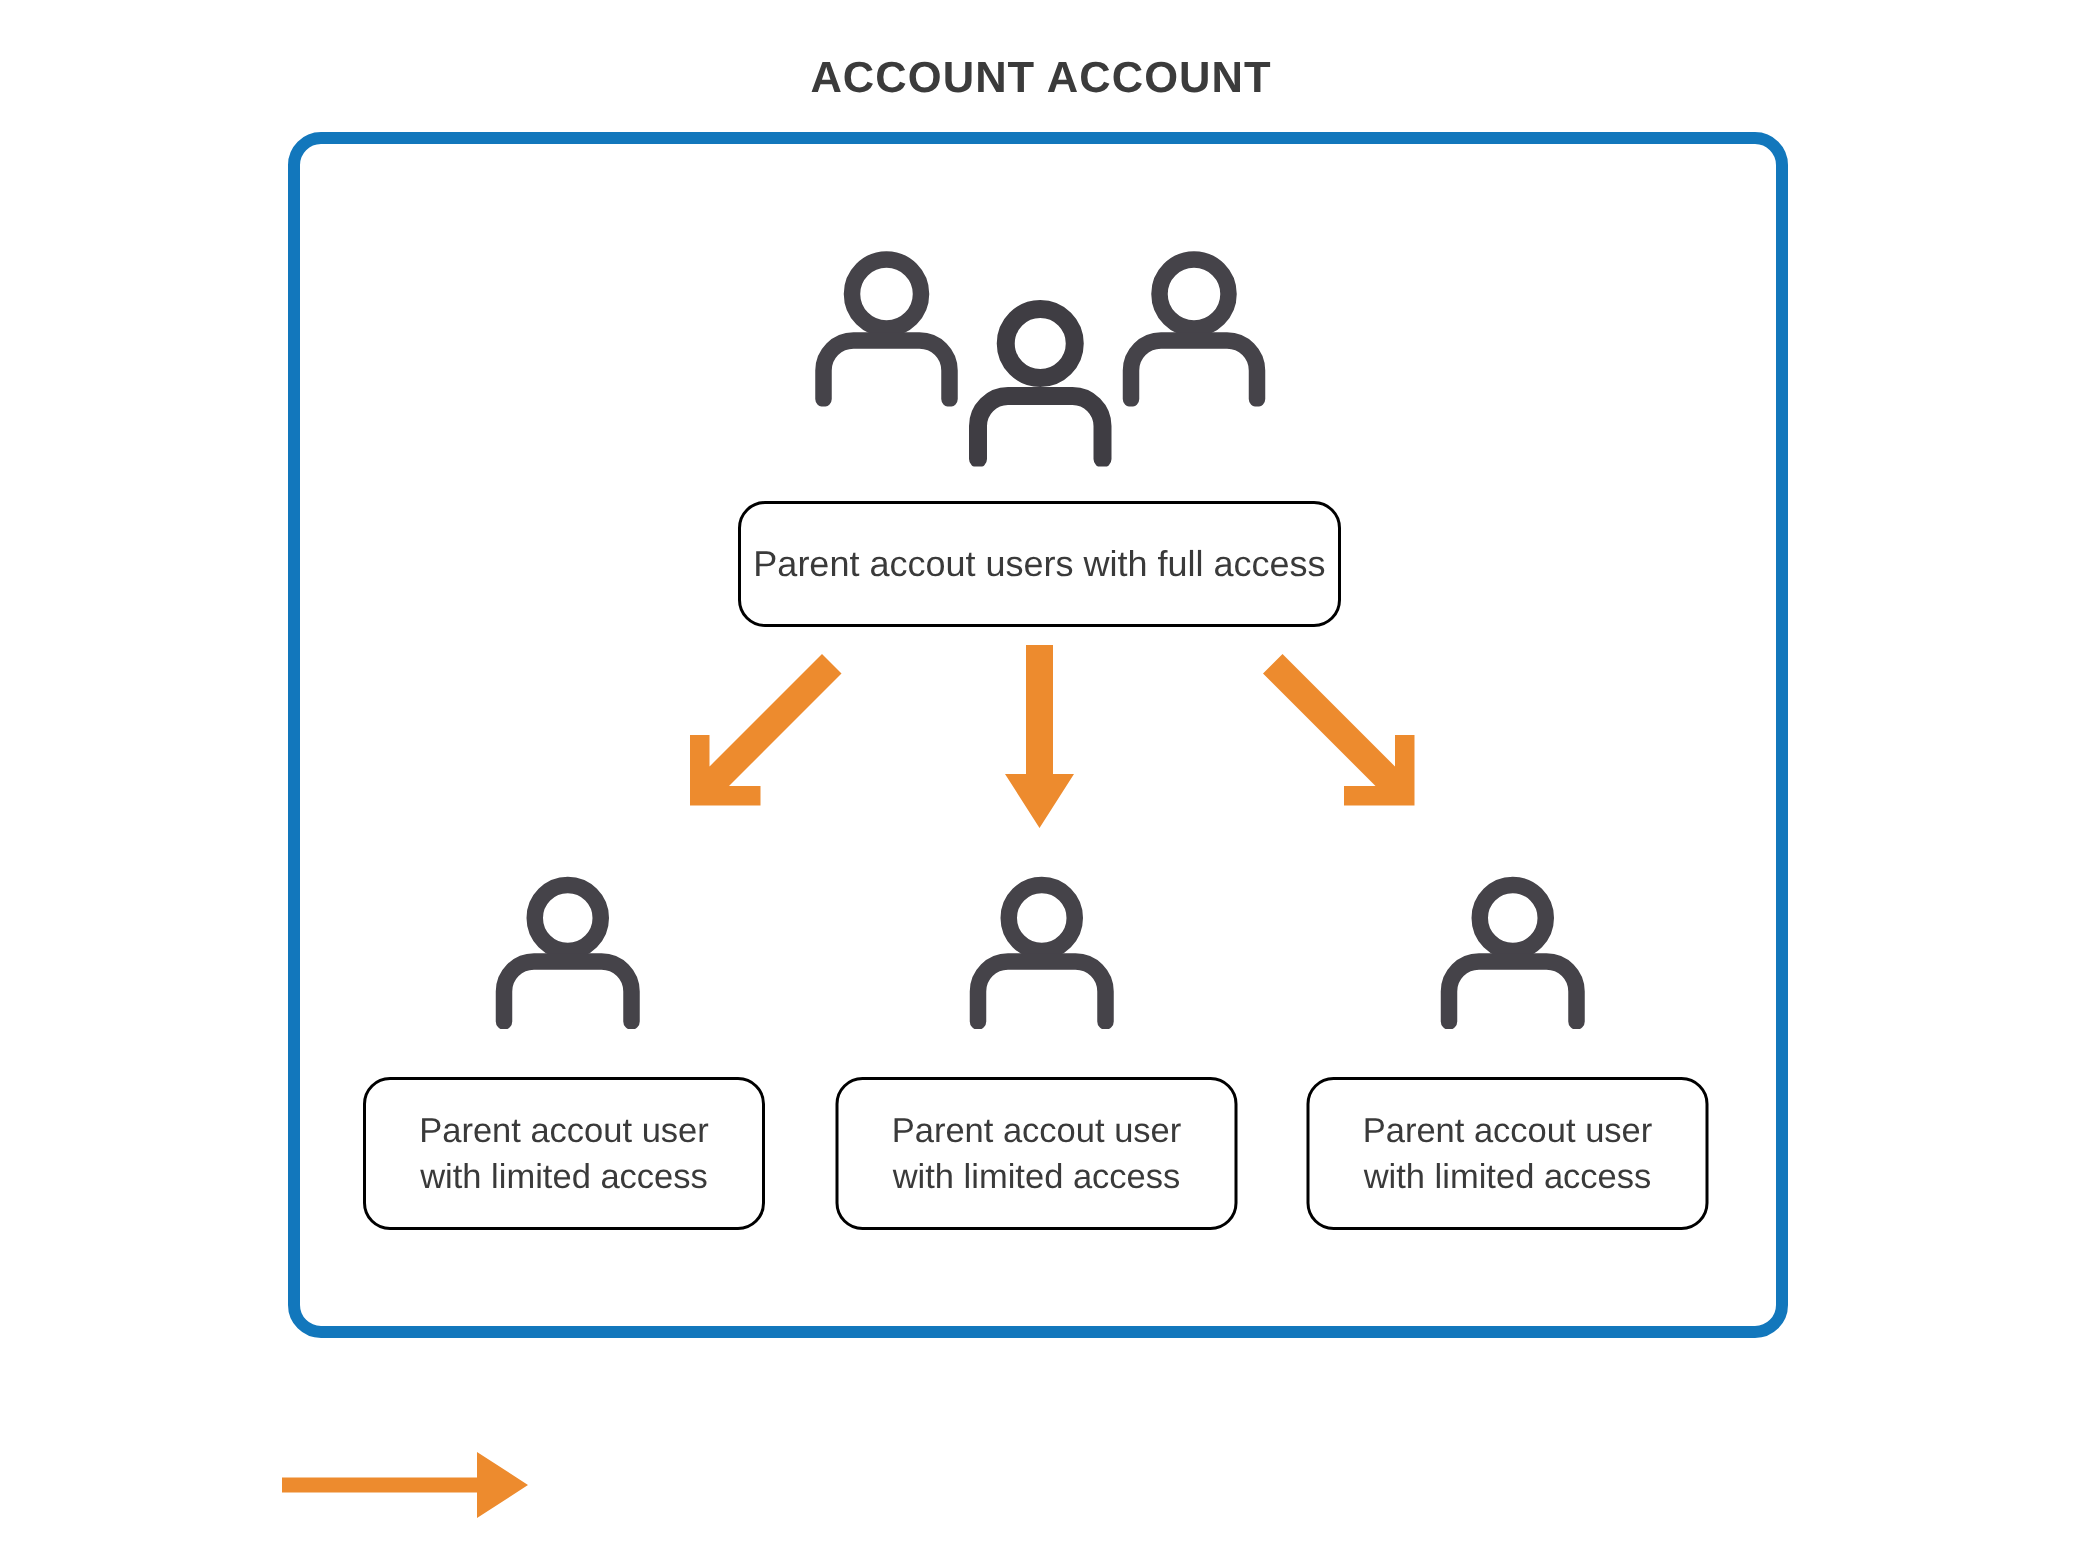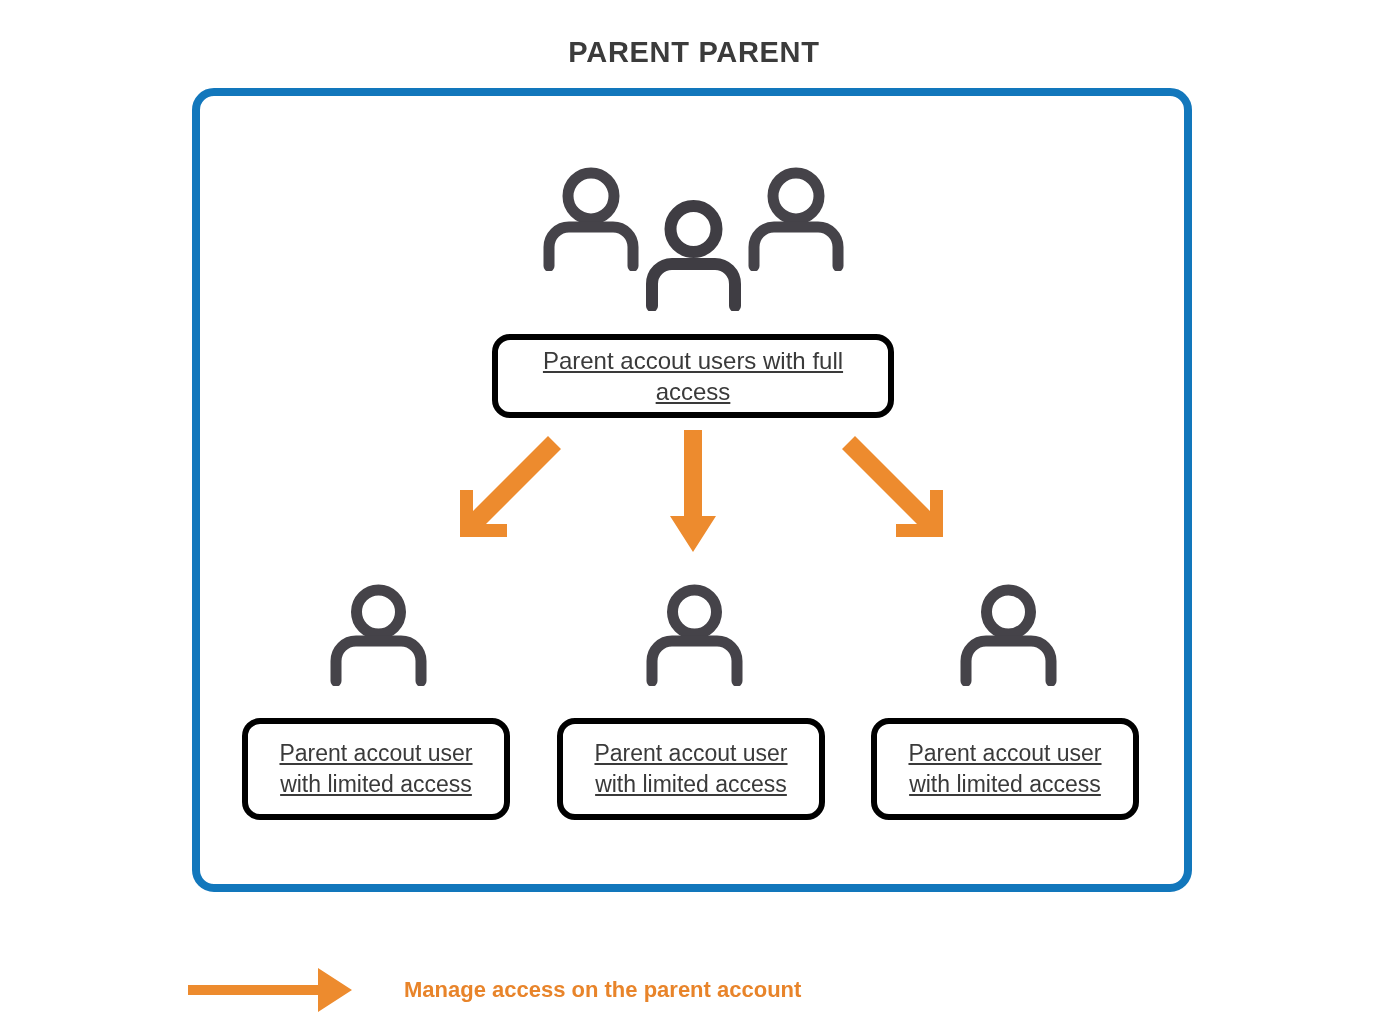--- a/index.html
+++ b/index.html
@@ -47,32 +47,31 @@
   .person-icon {
     position: absolute;
     display: block;
   }
   .person-icon svg { display: block; width: 100%; height: 100%; }
 
   
   .label-box {
     position: absolute;
     box-sizing: border-box;
-    border: 6px solid #000000;
+    border: 2px solid #000000;
     border-radius: 18px;
     background: #ffffff;
     display: flex;
     align-items: center;
     justify-content: center;
     text-align: center;
     color: #3a3a3a;
     font-size: 23px;
     line-height: 31px;
     padding: 0 8px;
-    text-decoration: underline;
   }
   #full-access-label-box {
     left: 492px;
     top: 334px;
     width: 402px;
     height: 84px;
     font-size: 24px;
   }
   .limited-label-box {
     width: 268px;
@@ -106,21 +105,21 @@
     font-size: 22px;
     font-weight: bold;
     white-space: nowrap;
   }
 </style>
 </head>
 <body>
 
 <div id="canvas">
 
-  <div id="page-title">PARENT PARENT</div>
+  <div id="page-title">ACCOUNT ACCOUNT</div>
 
   <div id="parent-account-box"></div>
 
   <span class="person-icon" style="left:541px; top:165px; width:100px; height:106px;">
     <svg viewBox="0 0 100 106" xmlns="http://www.w3.org/2000/svg">
       <circle cx="50" cy="31" r="23" fill="none" stroke="#454349" stroke-width="11"></circle>
       <path d="M8 101 L8 82 A20 20 0 0 1 28 62 L72 62 A20 20 0 0 1 92 82 L92 101" fill="none" stroke="#454349" stroke-width="11" stroke-linecap="round"></path>
     </svg>
   </span>
 
@@ -201,16 +200,15 @@
       <span class="label-line">with limited access</span>
     </div>
   </div>
 
   <div id="legend">
     <span id="legend-arrow">
       <svg viewBox="0 0 168 56" xmlns="http://www.w3.org/2000/svg">
         <path d="M2 23 L132 23 L132 6 L166 28 L132 50 L132 33 L2 33 Z" fill="#ed8b2e"></path>
       </svg>
     </span>
-    <span id="legend-text">Manage access on the parent account</span>
   </div>
 
 </div>
 
 </body></html>

